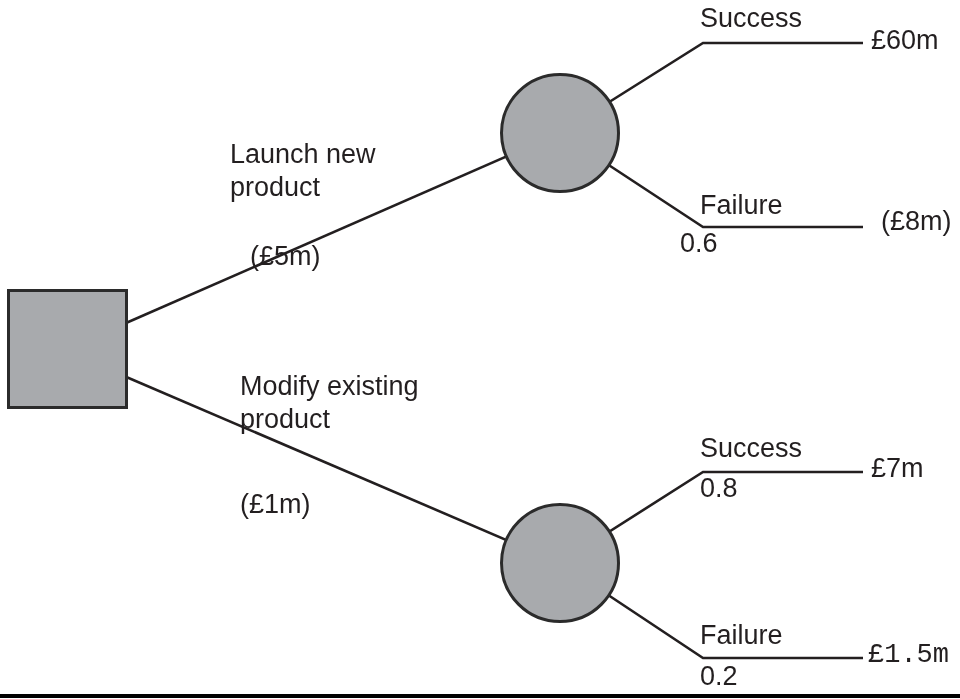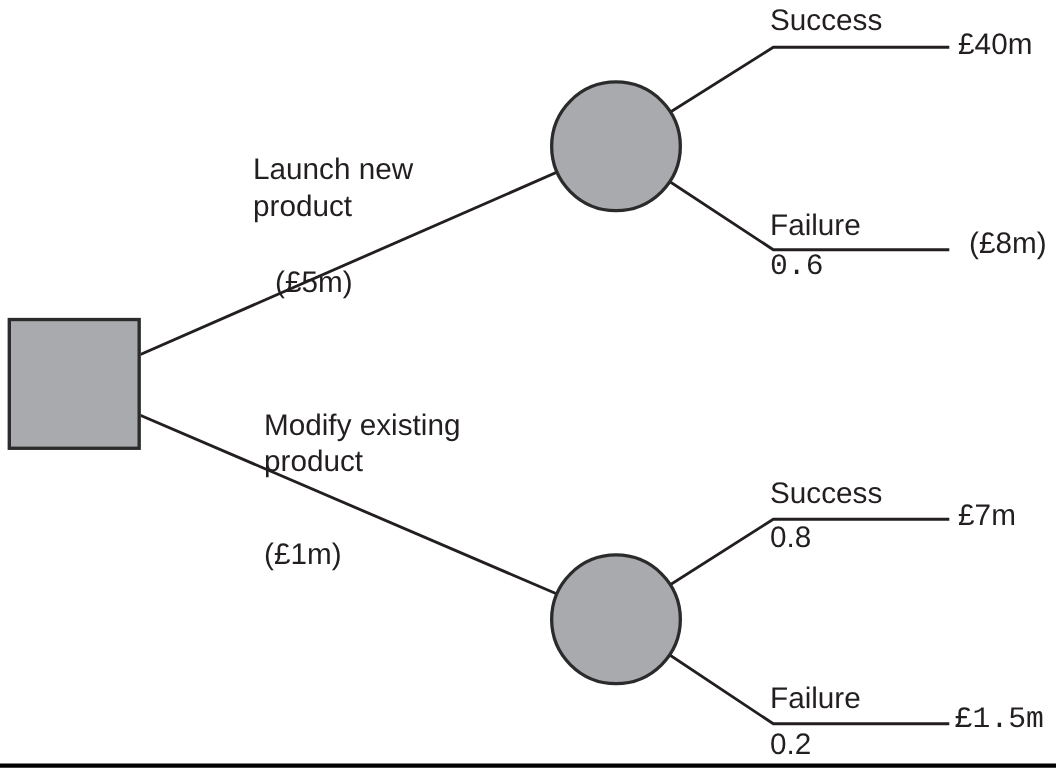--- a/index.html
+++ b/index.html
@@ -55,21 +55,21 @@
   .launch-cost   { left: 250px; top: 240px; width: 160px; }
   .modify-label  { left: 240px; top: 370px; width: 200px; }
   .modify-cost   { left: 240px; top: 470px; width: 160px; margin-top: 18px; }
 
   
   .ts-label  { left: 700px; top: 2px;   width: 166px; }
   .ts-prob   { left: 700px; top: 40px;  width: 166px; }
   .ts-payoff { left: 871px; top: 24px; }
 
   .tf-label  { left: 700px; top: 189px; width: 166px; }
-  .tf-prob   { left: 700px; top: 227px; width: 166px; font-family: Liberation Mono, monospace; }
+  .tf-prob   { left: 680px; top: 227px; width: 166px; }
   .tf-payoff { left: 869px; top: 205px; margin-left: 12px; }
 
   .bs-label  { left: 700px; top: 432px; width: 166px; }
   .bs-prob   { left: 700px; top: 472px; width: 166px; }
   .bs-payoff { left: 871px; top: 452px; }
 
   .bf-label  { left: 700px; top: 619px; width: 166px; }
   .bf-prob   { left: 700px; top: 660px; width: 166px; }
   .bf-payoff { left: 868px; top: 639px; font-family: Liberation Mono, monospace; }
 </style>
@@ -102,21 +102,21 @@
   </div>
   <div class="lbl center launch-cost">(£5m)</div>
 
   <div class="lbl center modify-label">
     <div>Modify existing</div>
     <div>product</div>
   </div>
   <div class="lbl center modify-cost">(£1m)</div>
 
   <div class="lbl center ts-label">Success</div>
-  <div class="lbl ts-payoff">£40m</div>
+  <div class="lbl ts-payoff">£60m</div>
 
   <div class="lbl center tf-label">Failure</div>
   <div class="lbl center tf-prob">0.6</div>
   <div class="lbl tf-payoff">(£8m)</div>
 
   <div class="lbl center bs-label">Success</div>
   <div class="lbl center bs-prob">0.8</div>
   <div class="lbl bs-payoff">£7m</div>
 
   <div class="lbl center bf-label">Failure</div>

